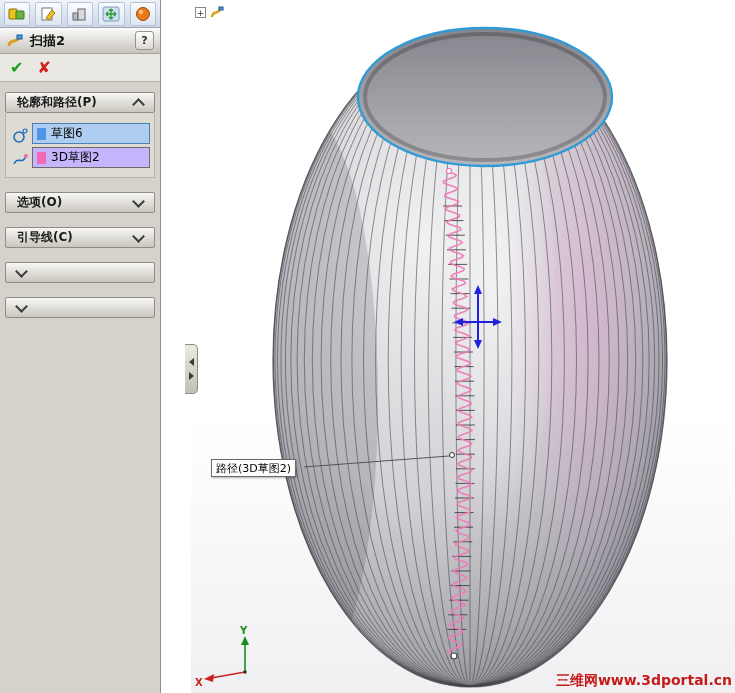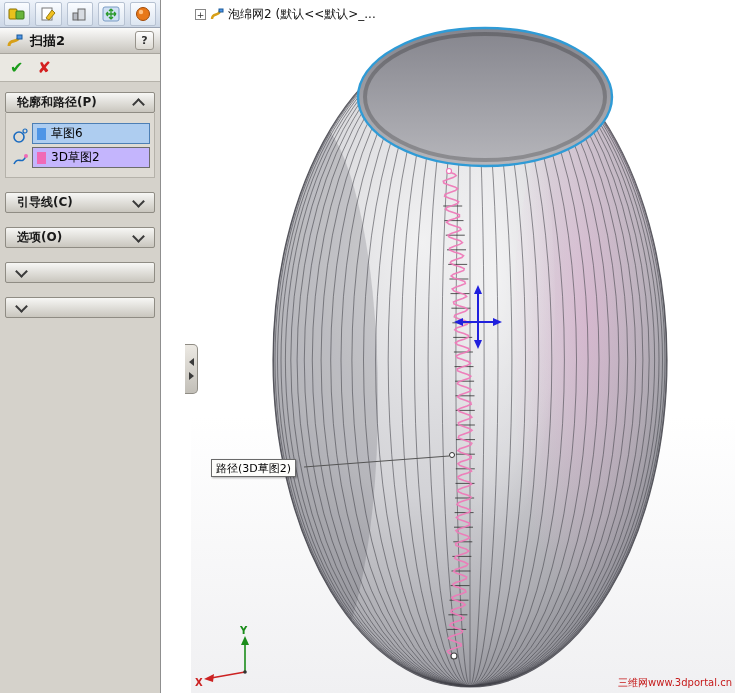--- a/index.html
+++ b/index.html
@@ -32,21 +32,21 @@
   .splitter-handle{position:absolute;left:185px;top:344px;width:12px;height:48px;background:linear-gradient(#ece9e3,#c2bfb8);border:1px solid #8f8c84;border-left:none;border-radius:0 5px 5px 0;display:flex;flex-direction:column;align-items:center;justify-content:center;gap:6px;z-index:5;}
   .tri-l{width:0;height:0;border-top:4px solid transparent;border-bottom:4px solid transparent;border-right:5px solid #3a3a3a;}
   .tri-r{width:0;height:0;border-top:4px solid transparent;border-bottom:4px solid transparent;border-left:5px solid #3a3a3a;}
 
   
   .viewport{position:absolute;left:191px;top:0;right:0;bottom:0;background:linear-gradient(#ffffff 60%,#f0f0f2);}
   .scene{position:absolute;left:0;top:0;}
   .breadcrumb{position:absolute;left:4px;top:6px;display:flex;align-items:center;gap:4px;font-size:12px;color:#111;}
   .plus-box{width:11px;height:11px;border:1px solid #888;background:#fff;font-size:9px;line-height:10px;text-align:center;color:#333;box-sizing:border-box;}
   .tooltip{position:absolute;left:20px;top:459px;height:16px;padding:0 4px;border:1px solid #6a6a6a;background:#fdfdfb;font-size:11px;display:flex;align-items:center;box-shadow:1px 1px 2px rgba(0,0,0,.3);color:#000;white-space:nowrap;}
-  .watermark{position:absolute;right:3px;bottom:3px;font-size:10px;font-weight:normal;}
+  .watermark{position:absolute;right:3px;bottom:3px;font-size:14px;font-weight:bold;}
 </style>
 </head>
 <body>
 
 <div class="app">
 
   <aside class="panel">
 
     <div class="pm-tabs">
       <span class="tab-btn">
@@ -125,28 +125,28 @@
             <span class="field">
               <span class="swatch" style="background: rgb(240, 106, 182);"></span>
               <span>3D草图2</span>
             </span>
           </div>
         </div>
       </div>
 
       <div class="group">
         <div class="group-header">
+          <span class="lbl">选项(O)</span>
+          <span class="chev down"></span>
+        </div>
+      </div>
+
+      <div class="group">
+        <div class="group-header">
           <span class="lbl">引导线(C)</span>
-          <span class="chev down"></span>
-        </div>
-      </div>
-
-      <div class="group">
-        <div class="group-header">
-          <span class="lbl">选项(O)</span>
           <span class="chev down"></span>
         </div>
       </div>
 
       <div class="group">
         <div class="group-header">
           <span class="chev down"></span>
         </div>
       </div>
 
@@ -282,21 +282,20 @@
           <circle cx="54" cy="672" r="1.8" fill="#333"></circle>
         </g>
     </svg>
 
     <div class="breadcrumb">
       <span class="plus-box">+</span>
       <svg width="14" height="13">
           <path d="M2 11 C2 4, 10 9, 10 2" stroke="#d8a018" stroke-width="2.4" fill="none"></path>
           <rect x="9" y="1" width="4" height="3" fill="#4f95e6" stroke="#1a5a9a"></rect>
         </svg>
-      <span>泡绵网2 (默认&lt;&lt;默认&gt;_...</span>
     </div>
 
     <div class="tooltip">路径(3D草图2)</div>
 
     <div class="watermark" style="color: rgb(197, 26, 26);">三维网www.3dportal.cn</div>
   </main>
 
 </div>
 
 </body></html>

